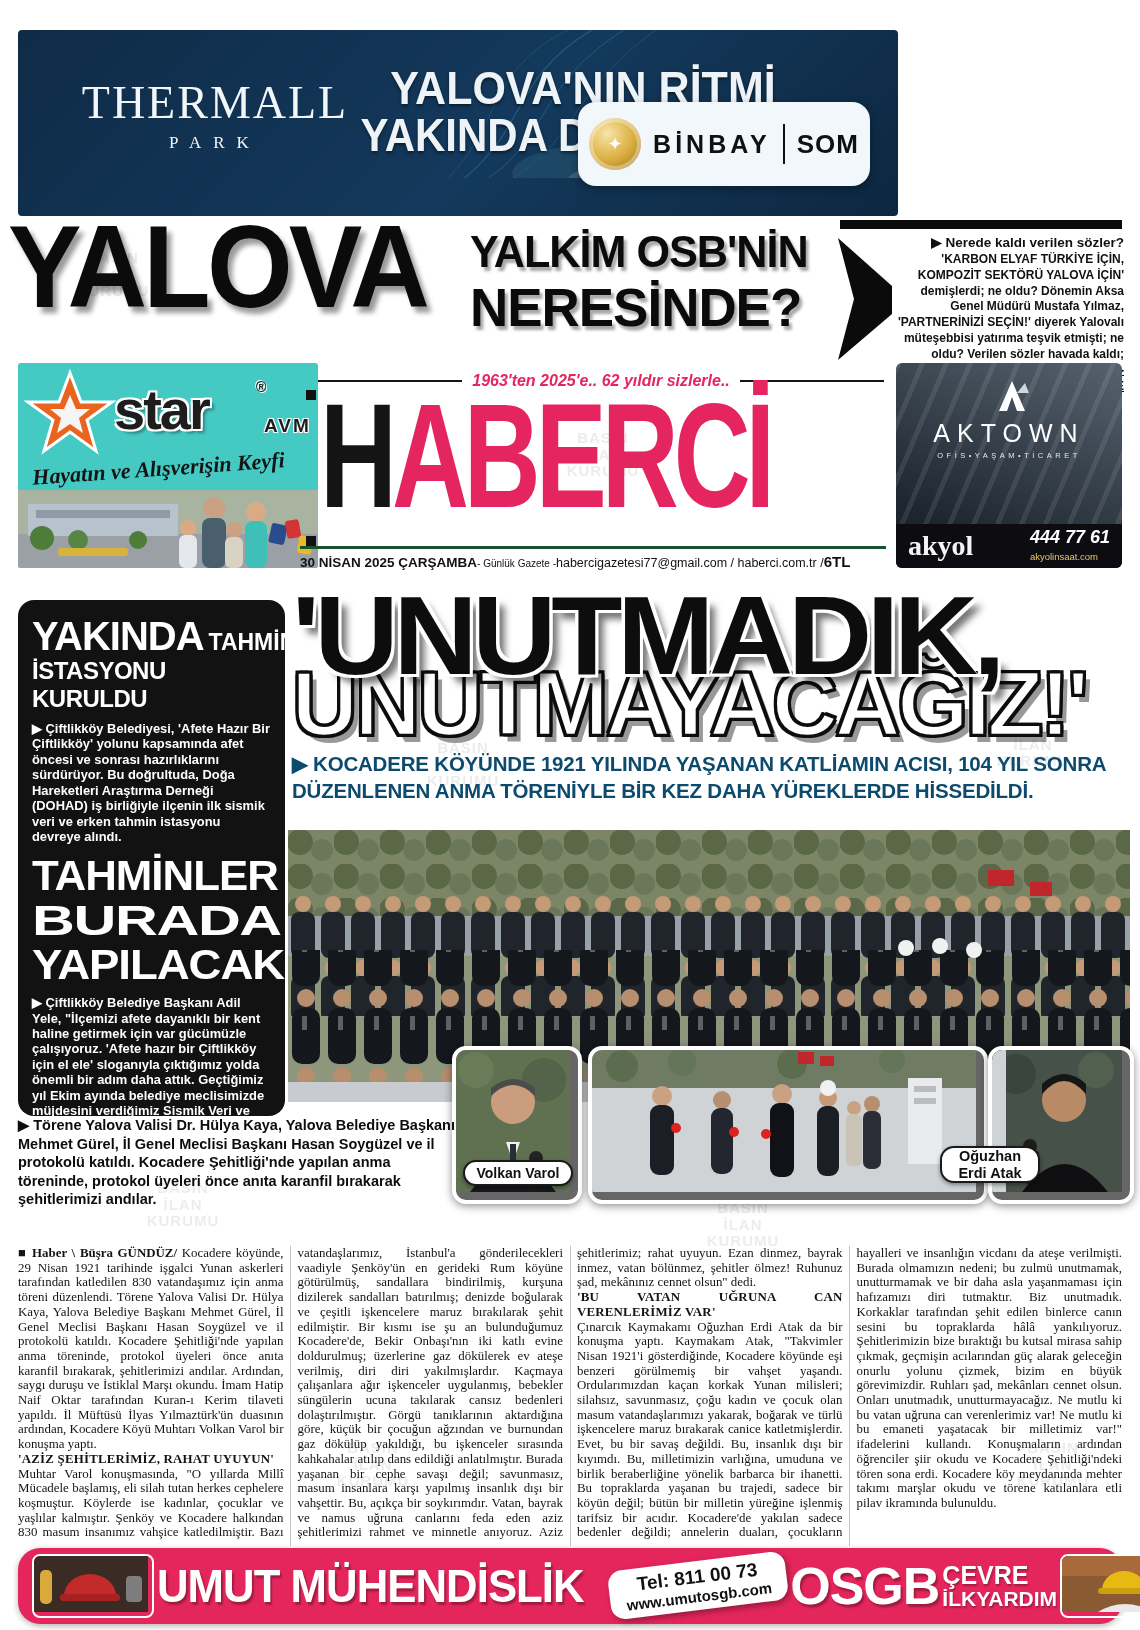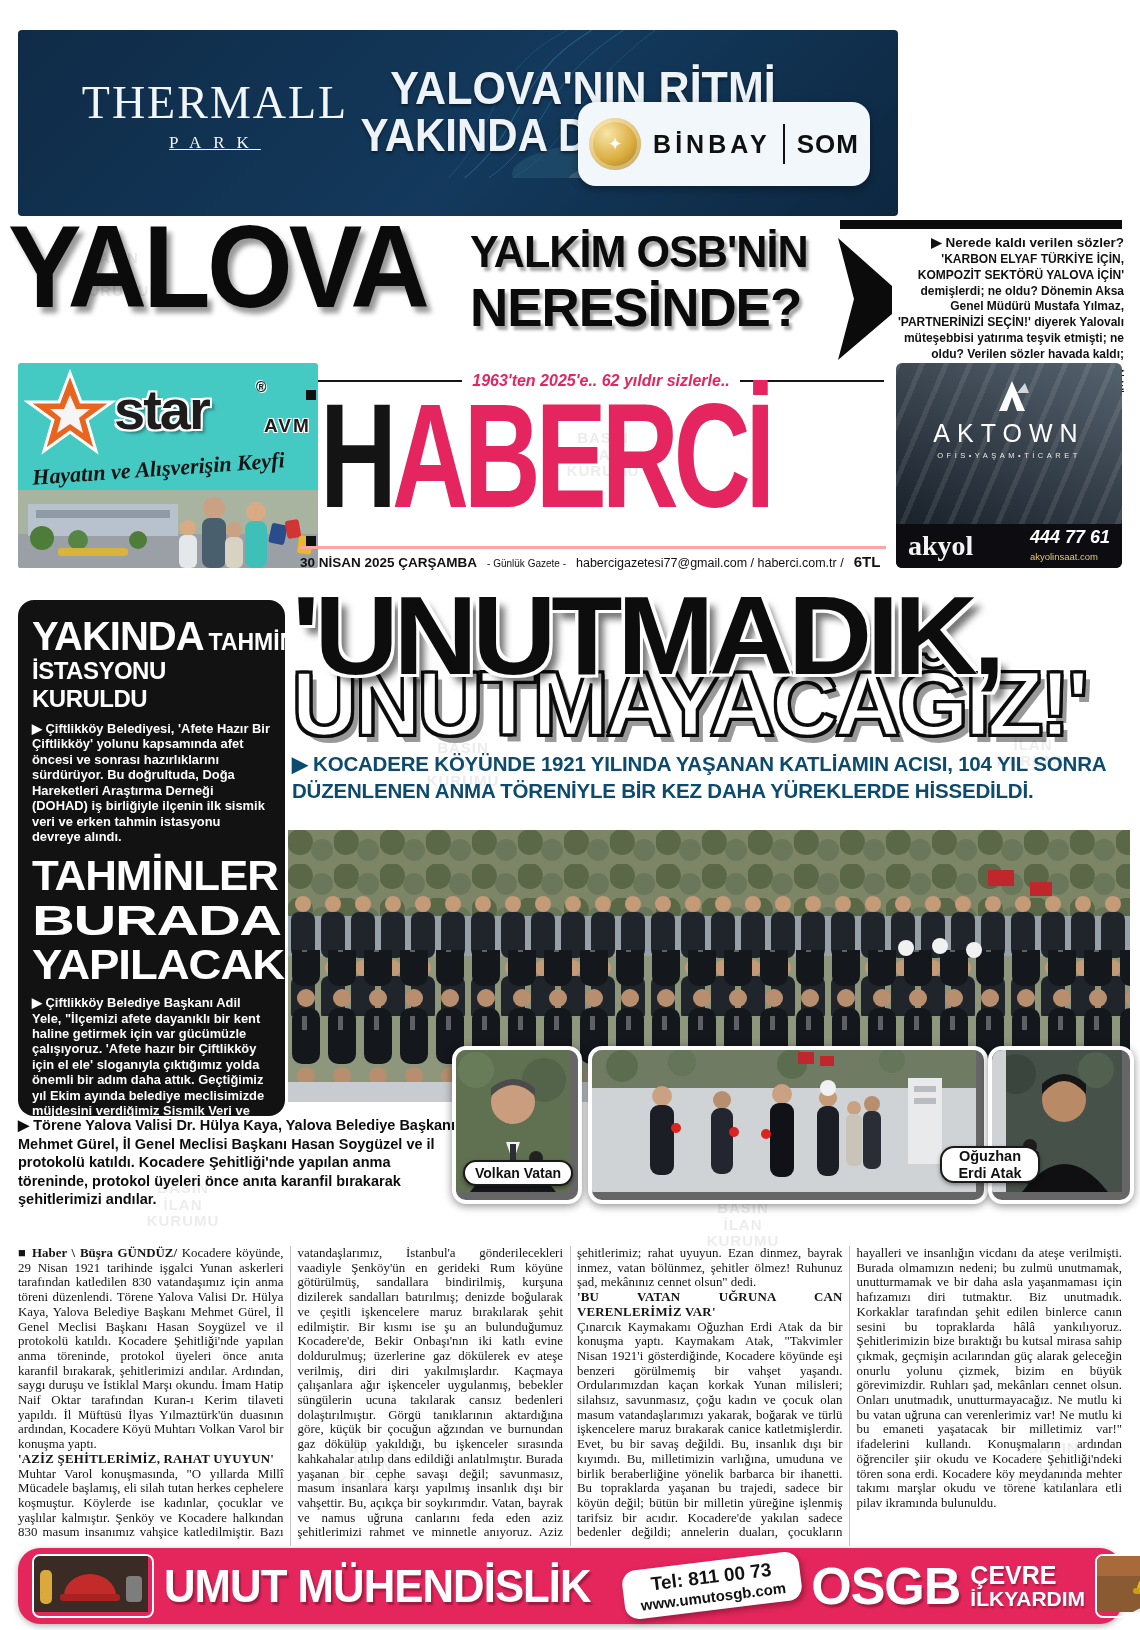--- a/index.html
+++ b/index.html
@@ -9,21 +9,21 @@
   
   .wm{position:absolute;width:86px;text-align:center;font-size:15px;font-weight:700;
       color:#8d8d8d;opacity:.16;line-height:1.1;letter-spacing:1px;pointer-events:none;}
   
   .top-banner{left:18px;top:30px;width:880px;height:186px;border-radius:4px;overflow:hidden;
       background:linear-gradient(135deg,#0f2b47 0%,#13395c 55%,#0d2740 100%);}
   .tb-curves{position:absolute;inset:0;opacity:.55;}
   .thermall{position:absolute;left:52px;top:46px;width:290px;text-align:center;color:#f3f6f8;
       font-family:"Liberation Serif",serif;}
   .thermall .t1{font-size:46px;letter-spacing:2px;font-weight:400;}
-  .thermall .t2{font-size:17px;letter-spacing:12px;margin-top:4px;text-decoration:underline;}
+  .thermall .t2{font-size:17px;letter-spacing:12px;margin-top:4px;}
   .tb-head{position:absolute;left:340px;top:34px;width:450px;text-align:center;color:#eef3f7;
       font-weight:700;line-height:1.12;text-shadow:0 2px 3px rgba(0,0,0,.5);}
   .tb-head .l1{font-size:43px;display:block;transform:scaleY(1.08);}
   .tb-head .l2{font-size:42px;display:block;transform:scaleY(1.08);}
   .partner-pill{position:absolute;right:28px;top:72px;width:292px;height:84px;background:#f2f7fb;
       border-radius:18px;display:flex;align-items:center;justify-content:center;gap:12px;
       box-shadow:0 3px 8px rgba(0,0,0,.35);}
   .gold-badge{width:52px;height:52px;border-radius:50%;
       background:radial-gradient(circle at 35% 30%,#f8e5a8,#d9ab3c 55%,#8f6d1d 100%);
       box-shadow:inset 0 0 0 4px rgba(255,255,255,.35);display:flex;align-items:center;justify-content:center;
@@ -60,22 +60,22 @@
       font-style:italic;font-weight:700;font-size:22px;color:#141414;transform:rotate(-4deg);}
   .star-scene{position:absolute;left:0;bottom:0;}
   
   .tagline{left:318px;top:372px;width:566px;display:flex;align-items:center;gap:10px;
       color:#e4255f;font-size:16px;font-weight:700;font-style:italic;white-space:nowrap;}
   .tagline:before,.tagline:after{content:"";flex:1;border-top:2.5px solid #151515;}
   .mast-title{left:320px;top:382px;font-size:148px;font-weight:700;letter-spacing:-7px;line-height:1.0;
       transform:scaleX(.72);transform-origin:left top;white-space:nowrap;}
   .mast-title .mh{color:#141414;}
   .mast-title .mr{color:#e4255f;}
-  .date-row{left:300px;top:546px;width:586px;border-top:3px solid #fca5a5;padding-top:4px;
-      display:flex;align-items:baseline;gap:10px;white-space:nowrap;}
+  .date-row{left:300px;top:546px;width:586px;border-top:3px solid #14532d;padding-top:4px;
+      display:flex;align-items:baseline;gap:0;white-space:nowrap;}
   .d-date{font-size:13.5px;font-weight:800;}
   .d-gaz{font-size:10px;font-weight:500;}
   .d-mail{font-size:12.5px;font-weight:500;}
   .d-price{font-size:15px;font-weight:800;}
   .corner-sq{position:absolute;width:10px;height:10px;background:#111;}
   
   .aktown{left:896px;top:363px;width:226px;height:205px;border-radius:6px;overflow:hidden;
       background:linear-gradient(205deg,#55636f 0%,#39434e 40%,#1e2730 78%,#141b22 100%);}
   .aktown .streaks{position:absolute;inset:0;
       background:repeating-linear-gradient(113deg,rgba(255,255,255,.09) 0 5px,transparent 5px 22px);}
@@ -122,21 +122,21 @@
   
   .caption{left:18px;top:1116px;width:438px;font-size:14.5px;font-weight:600;line-height:1.28;color:#0d0d0d;}
   .body-cols{left:18px;top:1246px;width:1104px;height:300px;column-count:4;column-gap:14px;
       column-rule:1px solid #c3c3c3;font-family:"Liberation Serif",serif;font-size:12.9px;
       line-height:1.14;text-align:justify;color:#141414;overflow:hidden;}
   .body-cols p{margin:0;}
   .byline{font-weight:700;}
   .subhead{display:block;font-weight:700;letter-spacing:.2px;}
   
   .footer-ad{left:18px;top:1548px;width:1104px;height:76px;background:#e5265c;border-radius:22px;
-      display:flex;align-items:center;gap:10px;padding:0 14px;box-sizing:border-box;
+      display:flex;align-items:center;gap:3px;padding:0 14px;box-sizing:border-box;
       box-shadow:0 2px 6px rgba(0,0,0,.3);}
   .f-photo{width:118px;height:60px;border-radius:8px;overflow:hidden;flex:none;border:2px solid #fff;}
   .f-title{font-size:46px;font-weight:800;color:#fff;letter-spacing:-1px;white-space:nowrap;
       transform:scaleX(.95);transform-origin:left;text-shadow:2px 3px 2px rgba(0,0,0,.3);}
   .f-pill{background:#fff;border-radius:14px;padding:5px 16px;transform:rotate(-7deg);flex:none;
       box-shadow:2px 3px 6px rgba(0,0,0,.35);text-align:center;line-height:1.15;}
   .f-tel{font-size:19px;font-weight:700;color:#111;white-space:nowrap;}
   .f-site{font-size:15px;font-weight:600;color:#111;white-space:nowrap;}
   .f-osgb{font-size:52px;font-weight:800;color:#fff;letter-spacing:-1px;white-space:nowrap;
       text-shadow:2px 3px 2px rgba(0,0,0,.3);}
@@ -369,21 +369,21 @@
       <circle cx="24" cy="24" r="20" fill="#3a453e"></circle>
       <circle cx="104" cy="20" r="18" fill="#51604f"></circle>
       <rect x="0" y="0" width="14" height="142" fill="#cfd3d6"></rect>
       <circle cx="72" cy="50" r="22" fill="#b98a66"></circle>
       <path d="M50 44 Q72 18 94 44 L94 34 Q72 14 50 34 Z" fill="#161616"></path>
       <path d="M30 142 Q72 86 116 142 Z" fill="#101012"></path>
       <rect x="36" y="100" width="7" height="34" rx="3" fill="#161616" transform="rotate(16 39 117)"></rect>
       <circle cx="38" cy="96" r="7" fill="#1d1d1d"></circle>
     </svg>
   </div>
-  <div class="pill pill-left">Volkan Vatan</div>
+  <div class="pill pill-left">Volkan Varol</div>
   <div class="pill pill-right">
     <span>Oğuzhan</span><br>
     <span>Erdi Atak</span>
   </div>
 
   <div class="abs caption">▶ Törene Yalova Valisi Dr. Hülya Kaya, Yalova Belediye Başkanı Mehmet Gürel, İl Genel Meclisi Başkanı Hasan Soygüzel ve il protokolü katıldı. Kocadere Şehitliği'nde yapılan anma töreninde, protokol üyeleri önce anıta karanfil bırakarak şehitlerimizi andılar.</div>
 
   <div class="abs body-cols">
     <p><span class="byline">■ Haber \ Büşra GÜNDÜZ/ </span><span>Kocadere köyünde, 29 Nisan 1921 tarihinde işgalci Yunan askerleri tarafından katledilen 830 vatandaşımız için anma töreni düzenlendi. Törene Yalova Valisi Dr. Hülya Kaya, Yalova Belediye Başkanı Mehmet Gürel, İl Genel Meclisi Başkanı Hasan Soygüzel ve il protokolü katıldı. Kocadere Şehitliği'nde yapılan anma töreninde, protokol üyeleri önce anıta karanfil bırakarak, şehitlerimizi andılar. Ardından, saygı duruşu ve İstiklal Marşı okundu. İmam Hatip Naif Oktar tarafından Kuran-ı Kerim tilaveti yapıldı. İl Müftüsü İlyas Yılmaztürk'ün duasının ardından, Kocadere Köyü Muhtarı Volkan Varol bir konuşma yaptı.</span>
     <span class="subhead">'AZİZ ŞEHİTLERİMİZ, RAHAT UYUYUN'</span>

